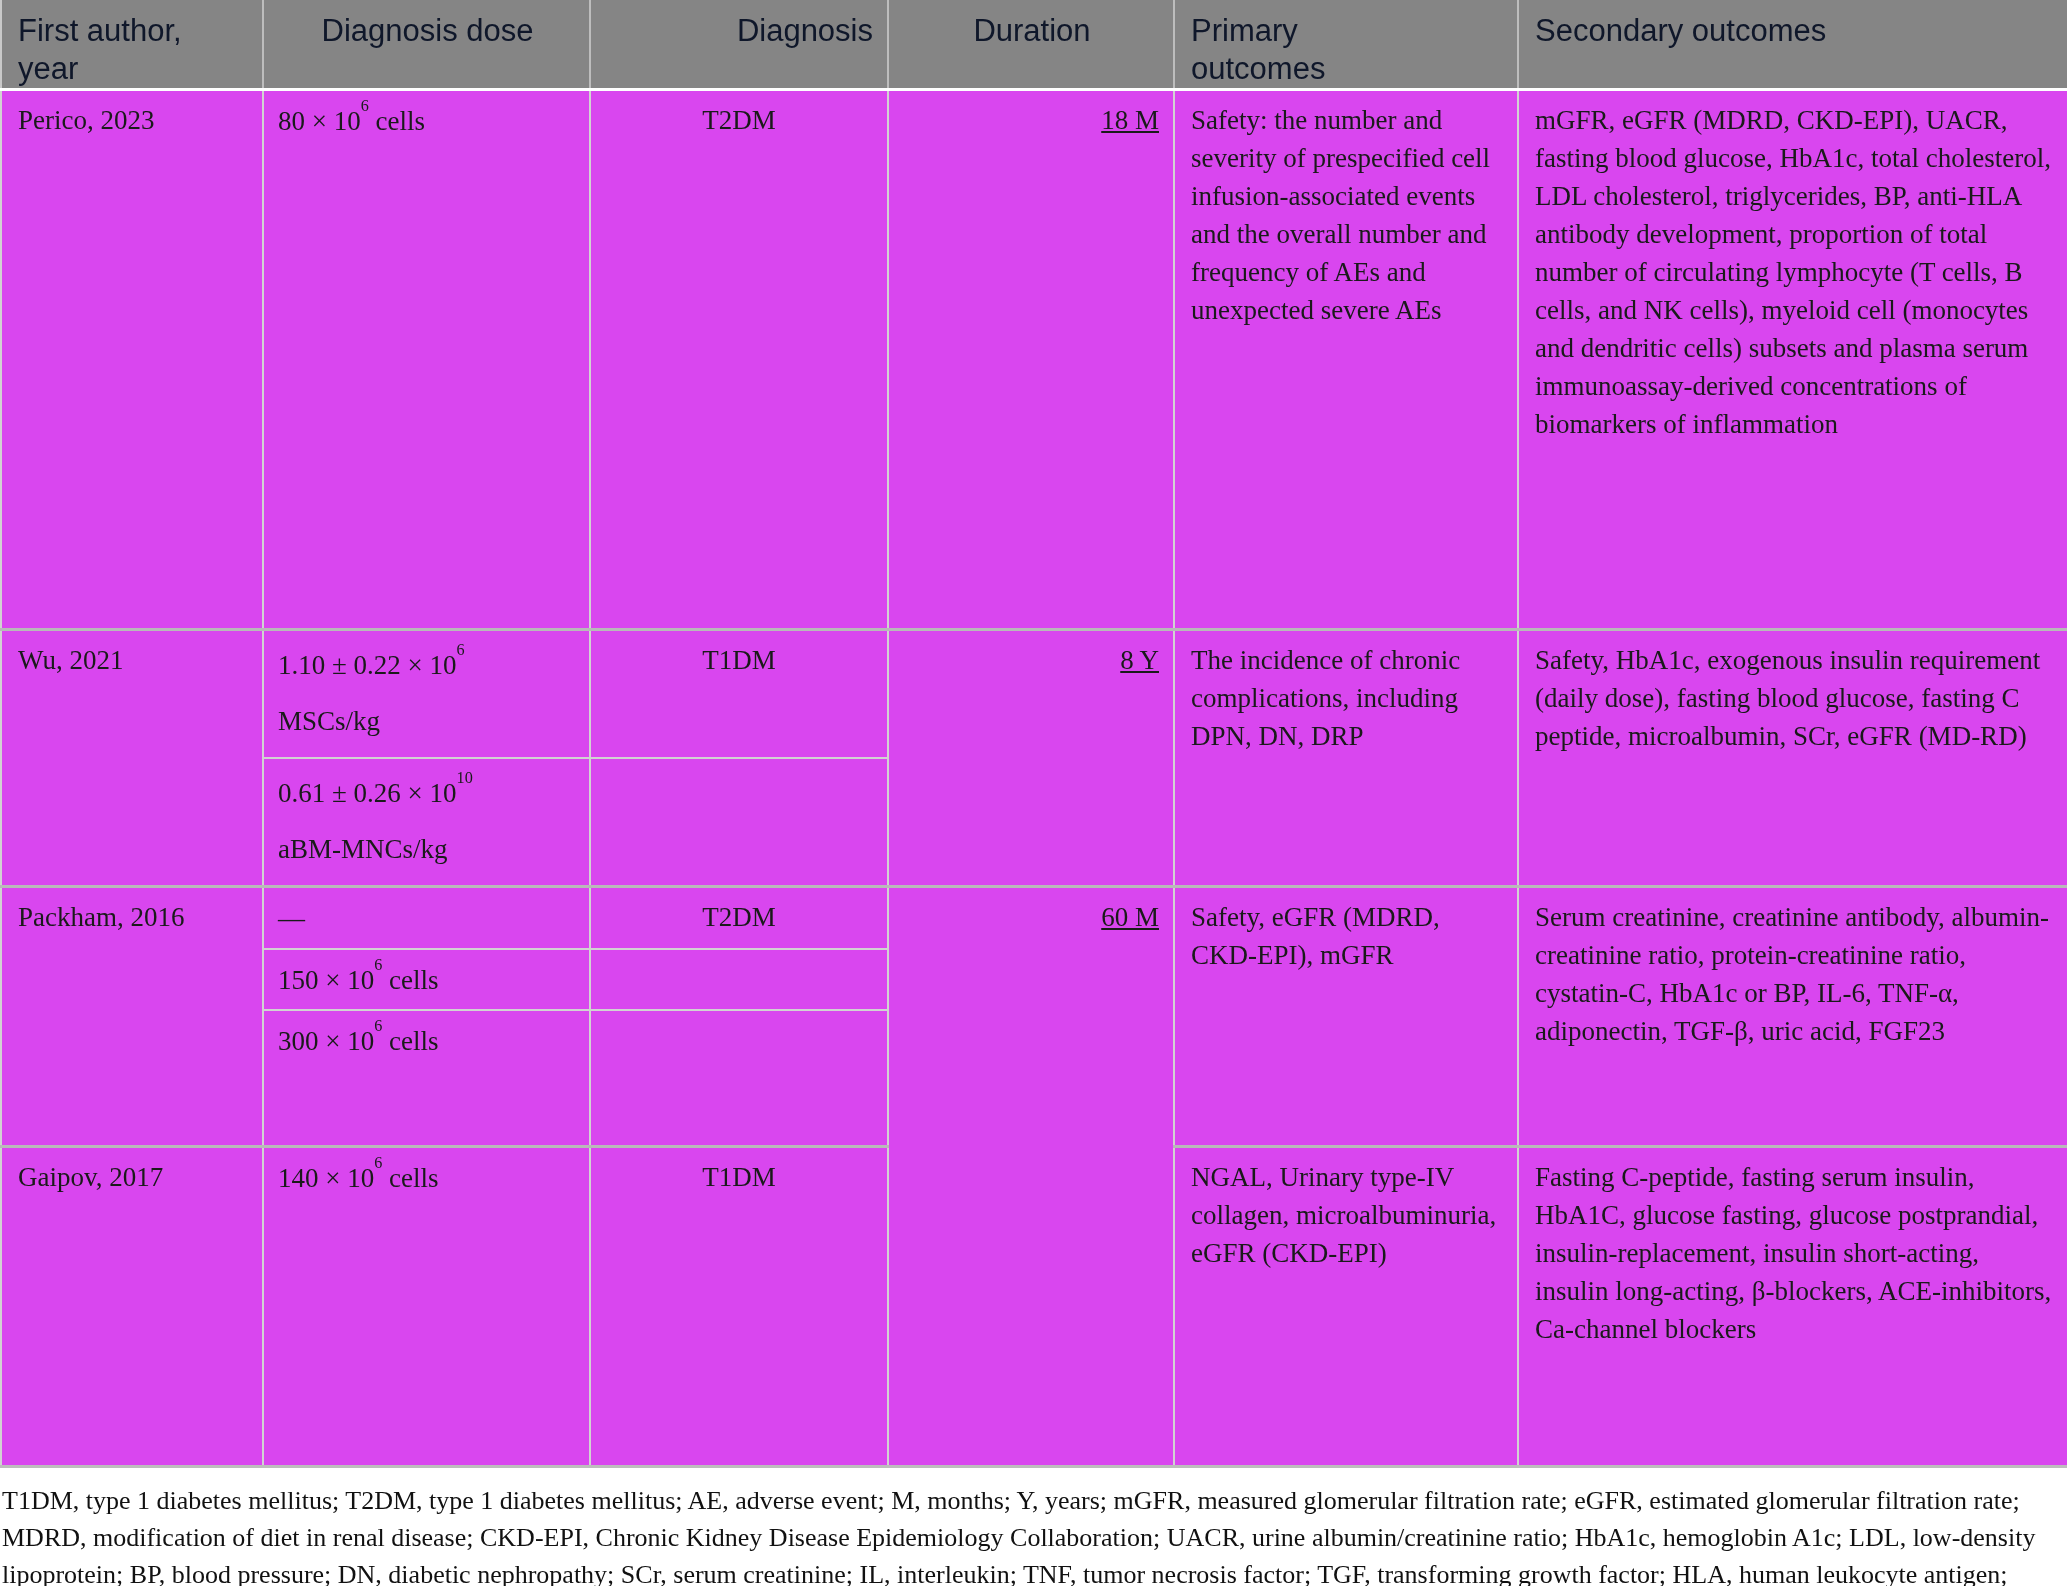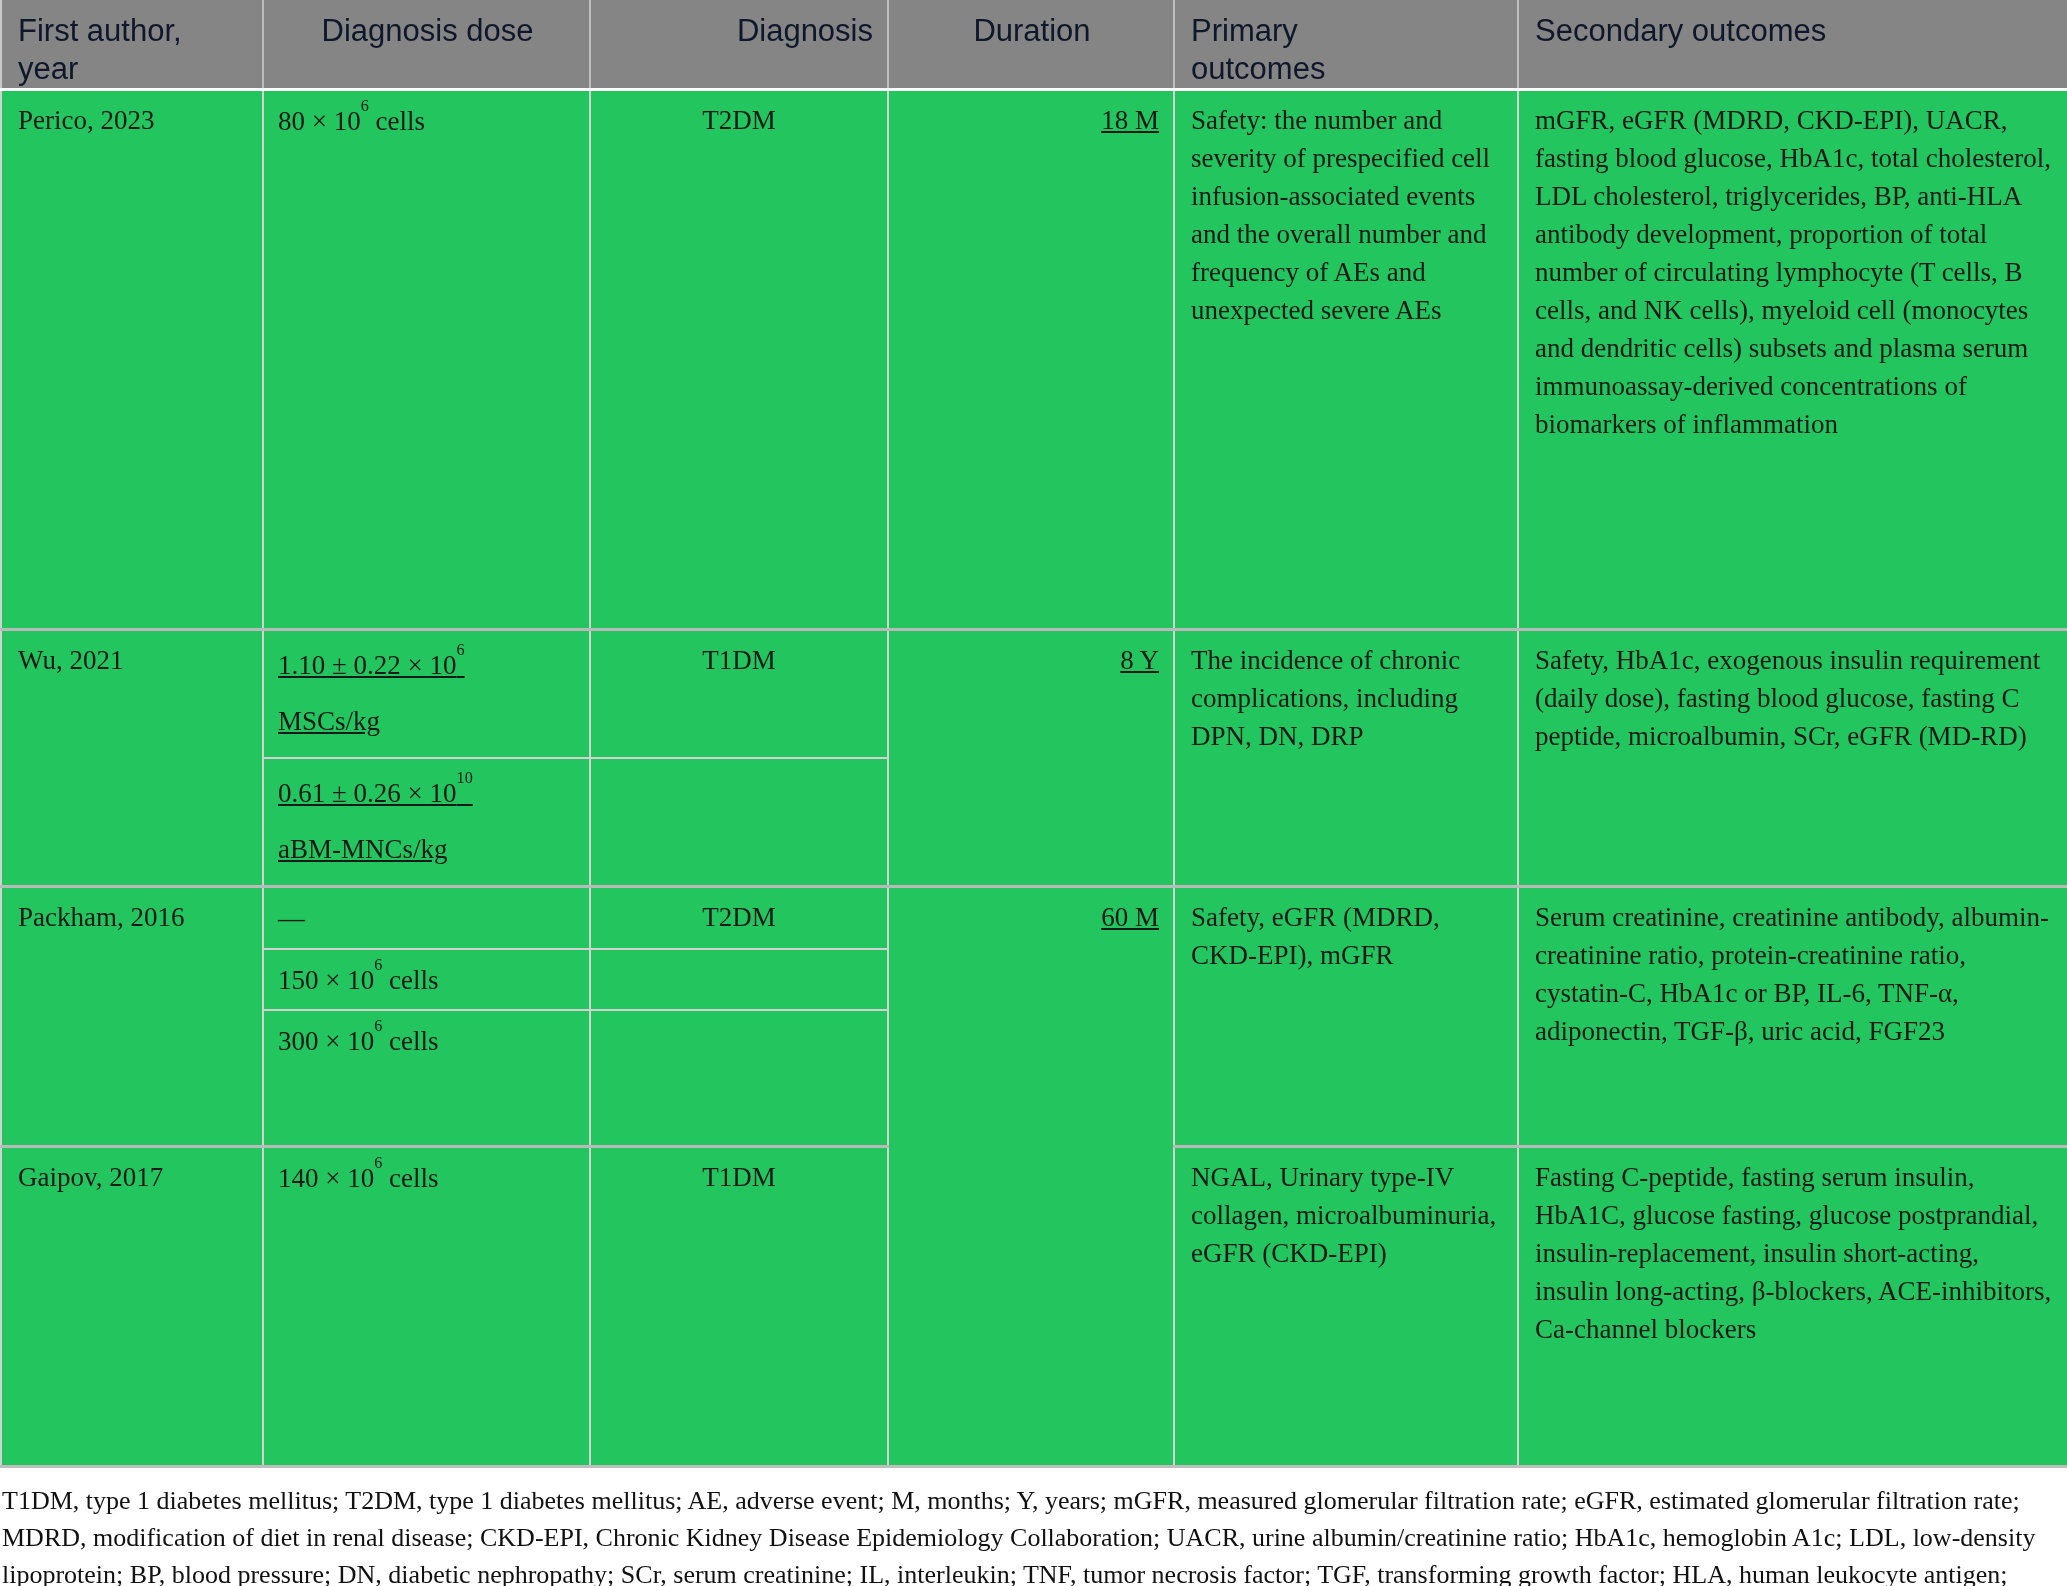--- a/index.html
+++ b/index.html
@@ -36,27 +36,27 @@
   thead th:last-child { border-right: none; }
   thead th .hwrap { display: inline-block; }
   thead th.h-first .hwrap { max-width: 185px; }
   thead th.h-primary .hwrap { max-width: 170px; }
   tbody td {
     border: 2px solid #d2d2d2;
     vertical-align: top;
     font-size: 27px;
     line-height: 38px;
     padding: 8px 14px 8px 14px;
-    background: #22c55e;
+    background: #d946ef;
   }
   tr.study-start > td { border-top: 3px solid #b9b9b9; }
   td.author  { text-align: left;  padding-left: 16px; padding-top: 10px; }
   td.dose    { padding-top: 10px; }
   td.dose .dose-line { line-height: 40px; }
-  td.dose.spread { padding-top: 6px; text-decoration: underline; }
+  td.dose.spread { padding-top: 6px; }
   td.dose.spread .dose-line { line-height: 56px; }
   td.diag    { text-align: center; padding-top: 10px; }
   td.dur     { text-align: right; padding-top: 10px; text-decoration: underline; }
   td.outcome { text-align: left; padding-top: 10px; padding-left: 16px; padding-right: 14px; }
   sup {
     font-size: 60%;
     line-height: 0;
     position: relative;
     top: -0.55em;
   }

